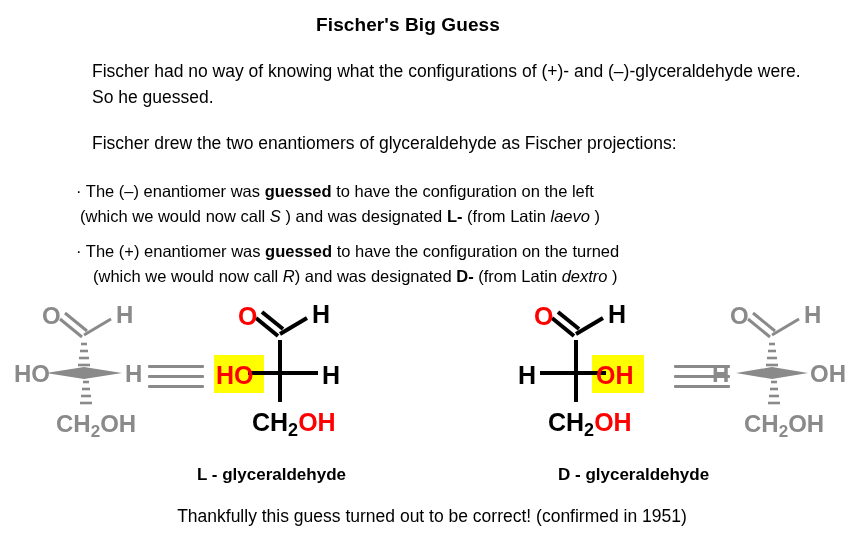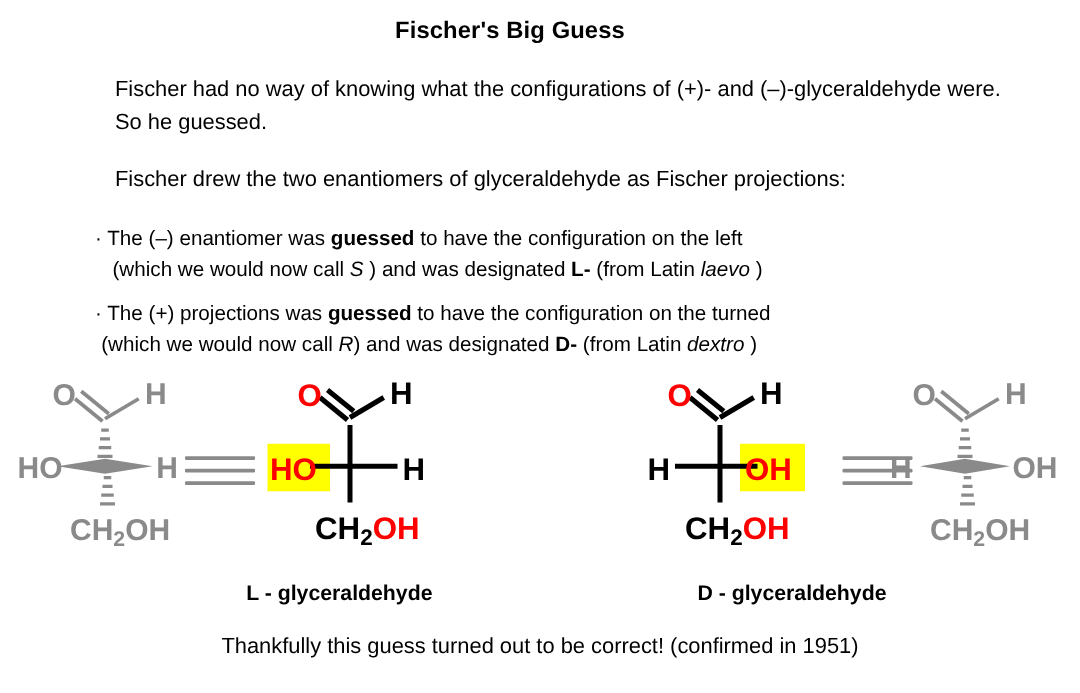--- a/index.html
+++ b/index.html
@@ -39,22 +39,22 @@
   .para-drew  { left: 92px; top: 130px; width: 760px; }
 
   .bullet {
     position: absolute;
     font-size: 16.5px;
     line-height: 25px;
     width: 760px;
   }
   .bullet-1 { left: 76px; top: 179px; }
   .bullet-2 { left: 76px; top: 239px; }
-  .b-line2 { display: block; margin-left: 14px; }
-  .b-line2-indent { display: block; margin-left: 5px; }
+  .b-line2 { display: block; margin-left: 4px; }
+  .b-line2-indent { display: block; margin-left: 17px; }
 
   .bold { font-weight: bold; }
   .ital { font-style: italic; }
 
   .footer {
     position: absolute;
     left: 0;
     top: 506px;
     width: 864px;
     text-align: center;
@@ -111,21 +111,21 @@
   <div class="para para-drew">Fischer drew the two enantiomers of glyceraldehyde as Fischer projections:</div>
 
   <div class="bullet bullet-1">
     <span>·</span>
     <span>The (–) enantiomer was </span><span class="bold">guessed</span><span> to have the configuration on the left</span>
     <span class="b-line2"><span>(which we would now call </span><span class="ital">S</span><span> ) and was designated </span><span class="bold">L-</span><span> (from Latin </span><span class="ital">laevo</span><span> )</span></span>
   </div>
 
   <div class="bullet bullet-2">
     <span>·</span>
-    <span>The (+) projections was </span><span class="bold">guessed</span><span> to have the configuration on the turned</span>
+    <span>The (+) enantiomer was </span><span class="bold">guessed</span><span> to have the configuration on the turned</span>
     <span class="b-line2-indent"><span>(which we would now call </span><span class="ital">R</span><span>) and was designated </span><span class="bold">D-</span><span> (from Latin </span><span class="ital">dextro</span><span> )</span></span>
   </div>
 
   <div class="struct struct-gray-left">
     <svg width="210" height="140" viewBox="0 0 210 140" xmlns="http://www.w3.org/2000/svg">
       <g stroke="#8a8a8a" fill="#8a8a8a">
 
         <line x1="70" y1="35" x2="48" y2="17" stroke-width="3"></line>
         <line x1="75" y1="29" x2="53" y2="11" stroke-width="3"></line>
 

